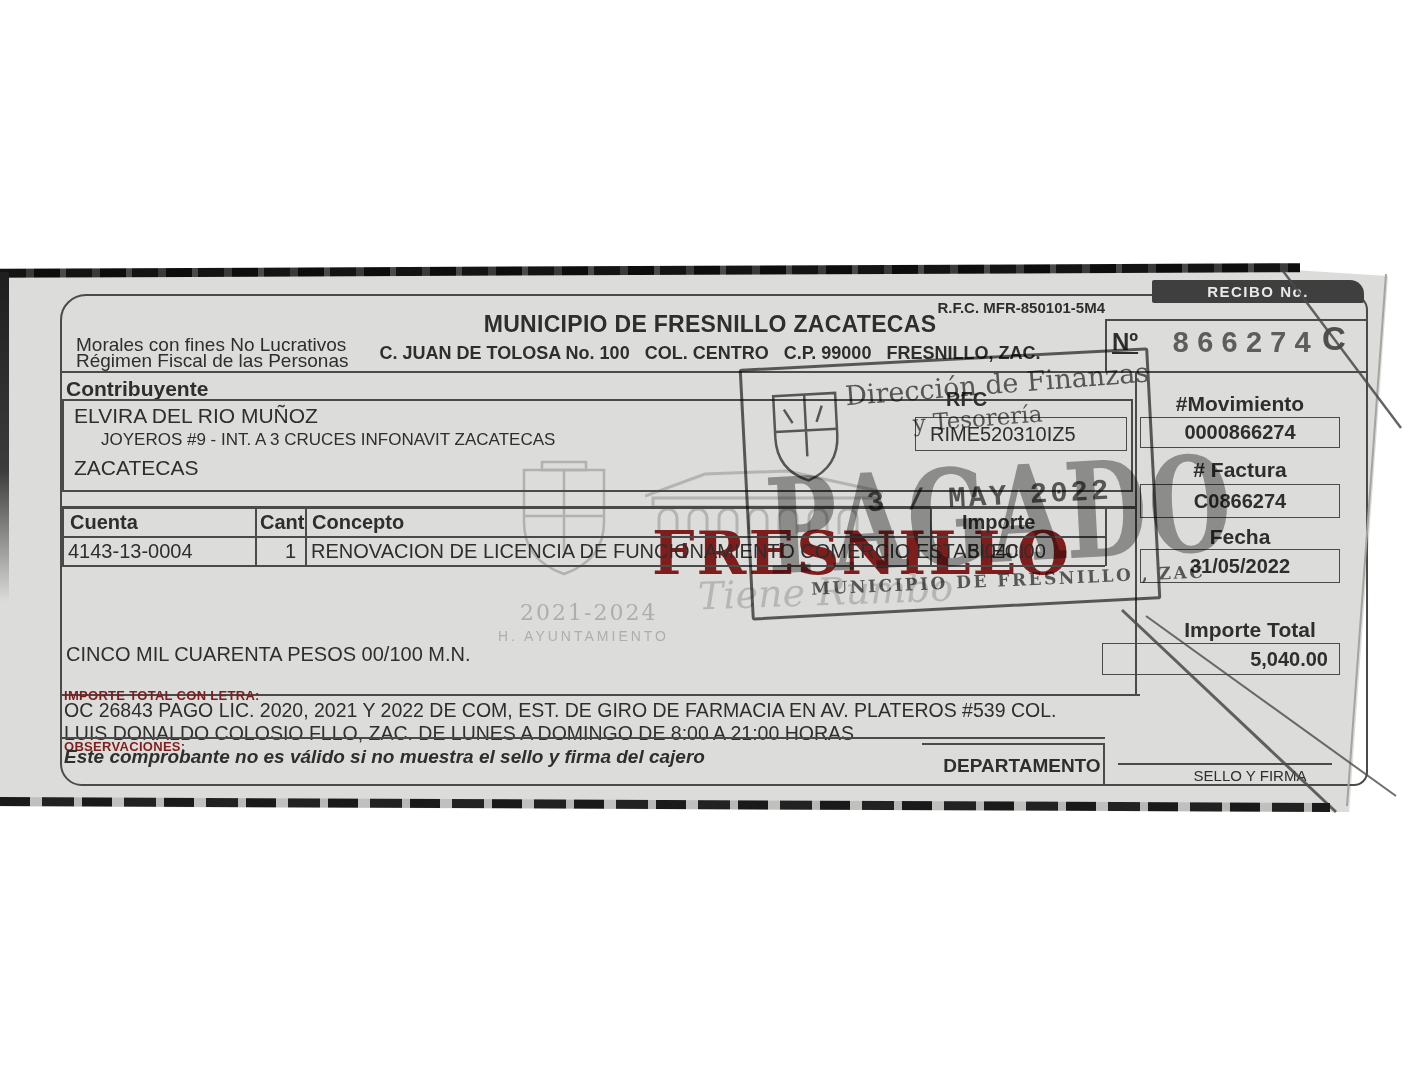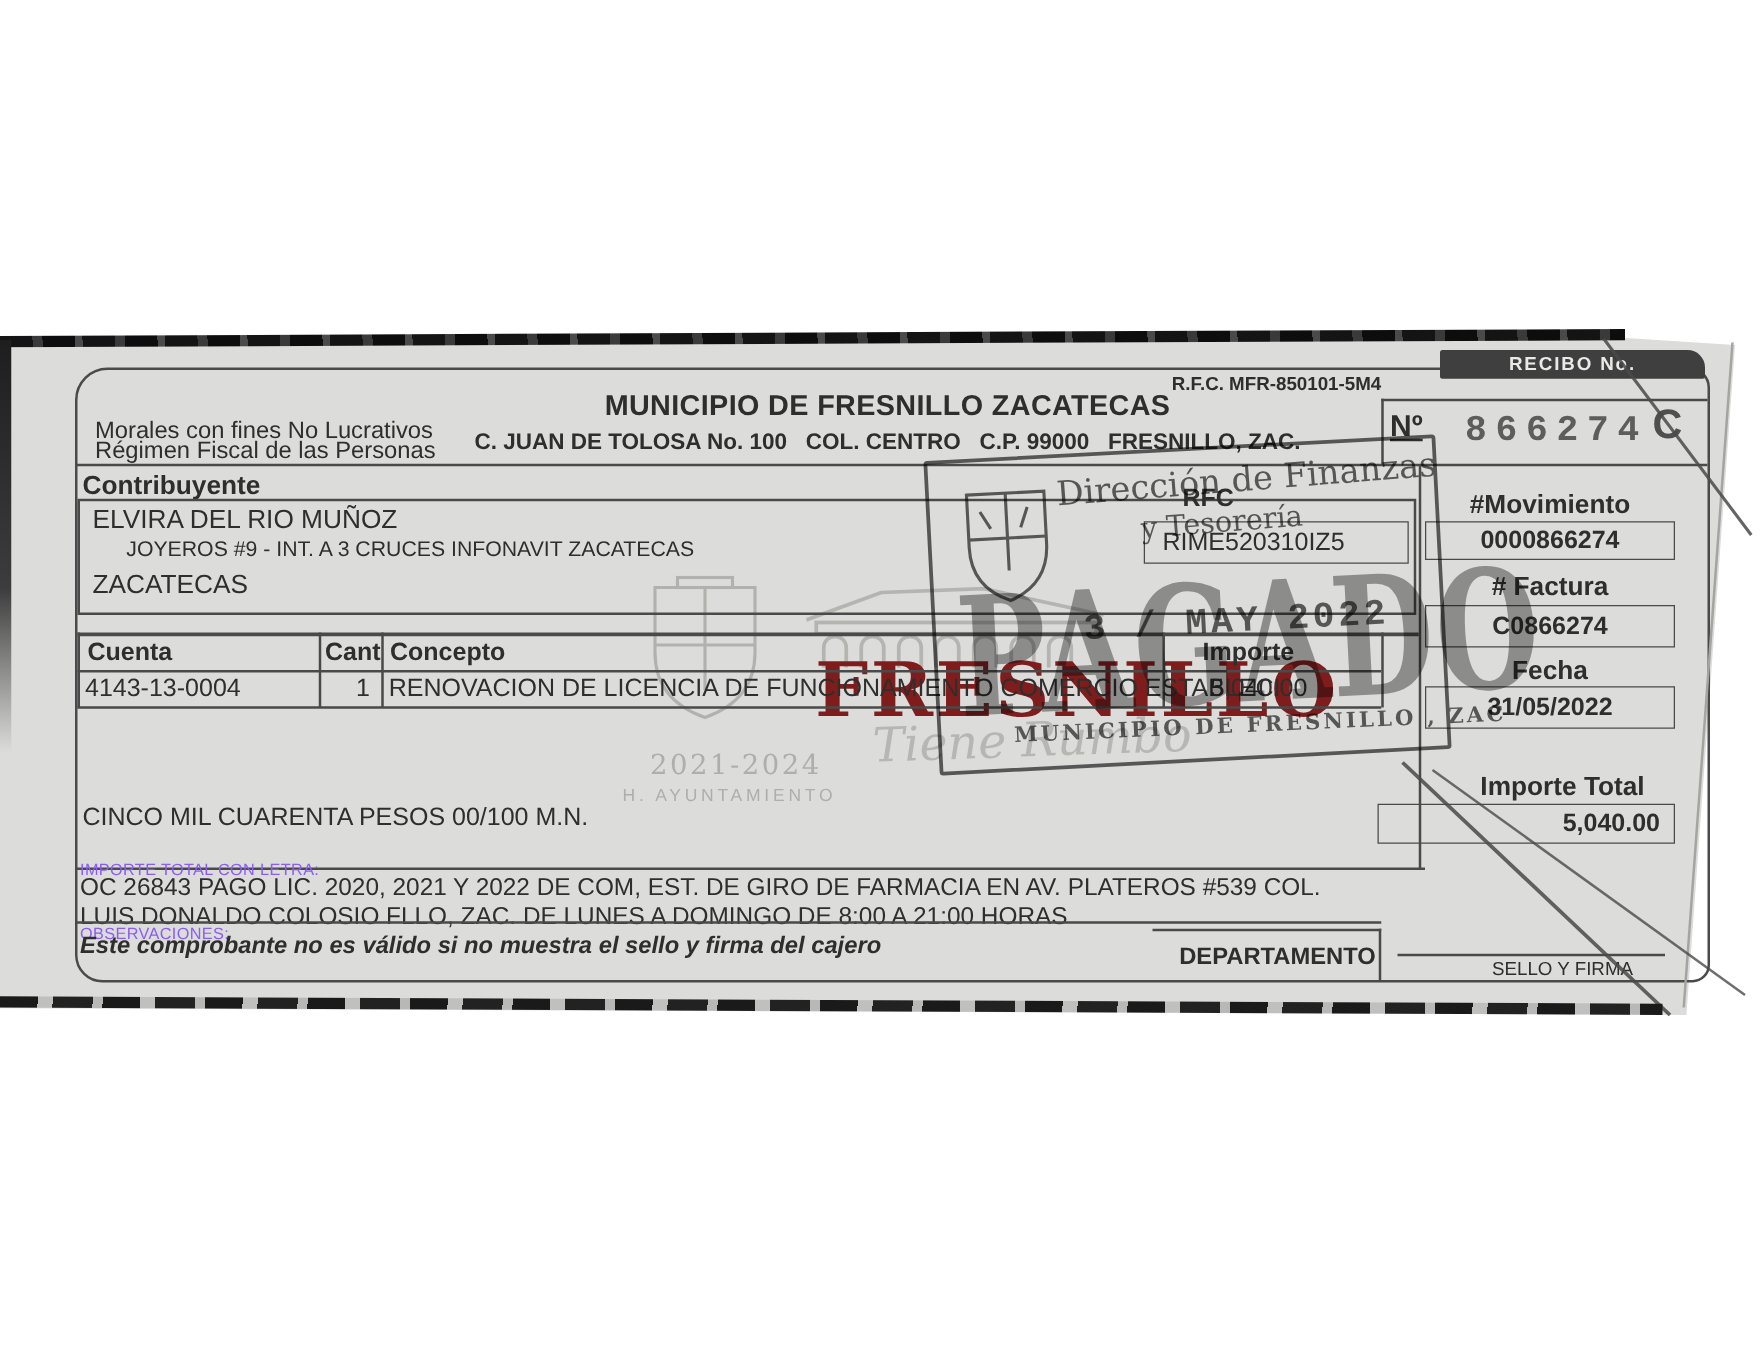--- a/index.html
+++ b/index.html
@@ -69,21 +69,21 @@
   .stamp>div{position:absolute;white-space:nowrap;}
   .stamp-l1{left:102px;top:10px;font-family:"DejaVu Serif",serif;font-size:27px;transform:rotate(-1.5deg);}
   .stamp-l2{left:168px;top:46px;font-family:"DejaVu Serif",serif;font-size:23px;transform:rotate(-1.5deg);}
   .stamp-date{left:118px;top:122px;font-family:"Liberation Mono",monospace;font-weight:bold;font-size:29px;letter-spacing:3px;}
   .stamp-bottom{left:58px;top:212px;font-family:"DejaVu Serif",serif;font-weight:bold;font-size:17px;letter-spacing:2.5px;transform:rotate(.5deg);}
   .pagado{position:absolute;left:762px;top:450px;font-family:"DejaVu Serif",serif;font-weight:bold;
     font-size:132px;letter-spacing:2px;color:#3c3c3c;opacity:.48;transform:rotate(-3deg) scaleX(.72);
     transform-origin:left top;mix-blend-mode:multiply;white-space:nowrap;}
 
   
-  .small-cap{font-size:13px;font-weight:normal;color:#8b5cf6;letter-spacing:.3px;}
+  .small-cap{font-size:13px;font-weight:bold;color:#7f1d1d;letter-spacing:.3px;}
   .note{font-size:19.5px;}
   .validity{font-size:19px;font-weight:bold;font-style:italic;}
   .dept{left:938px;top:755px;width:168px;text-align:center;font-size:19px;font-weight:bold;}
   .sello{left:1150px;top:767px;width:200px;text-align:center;font-size:15px;}
 
   svg.overlay{position:absolute;left:0;top:0;}
 </style>
 </head>
 <body>
 

